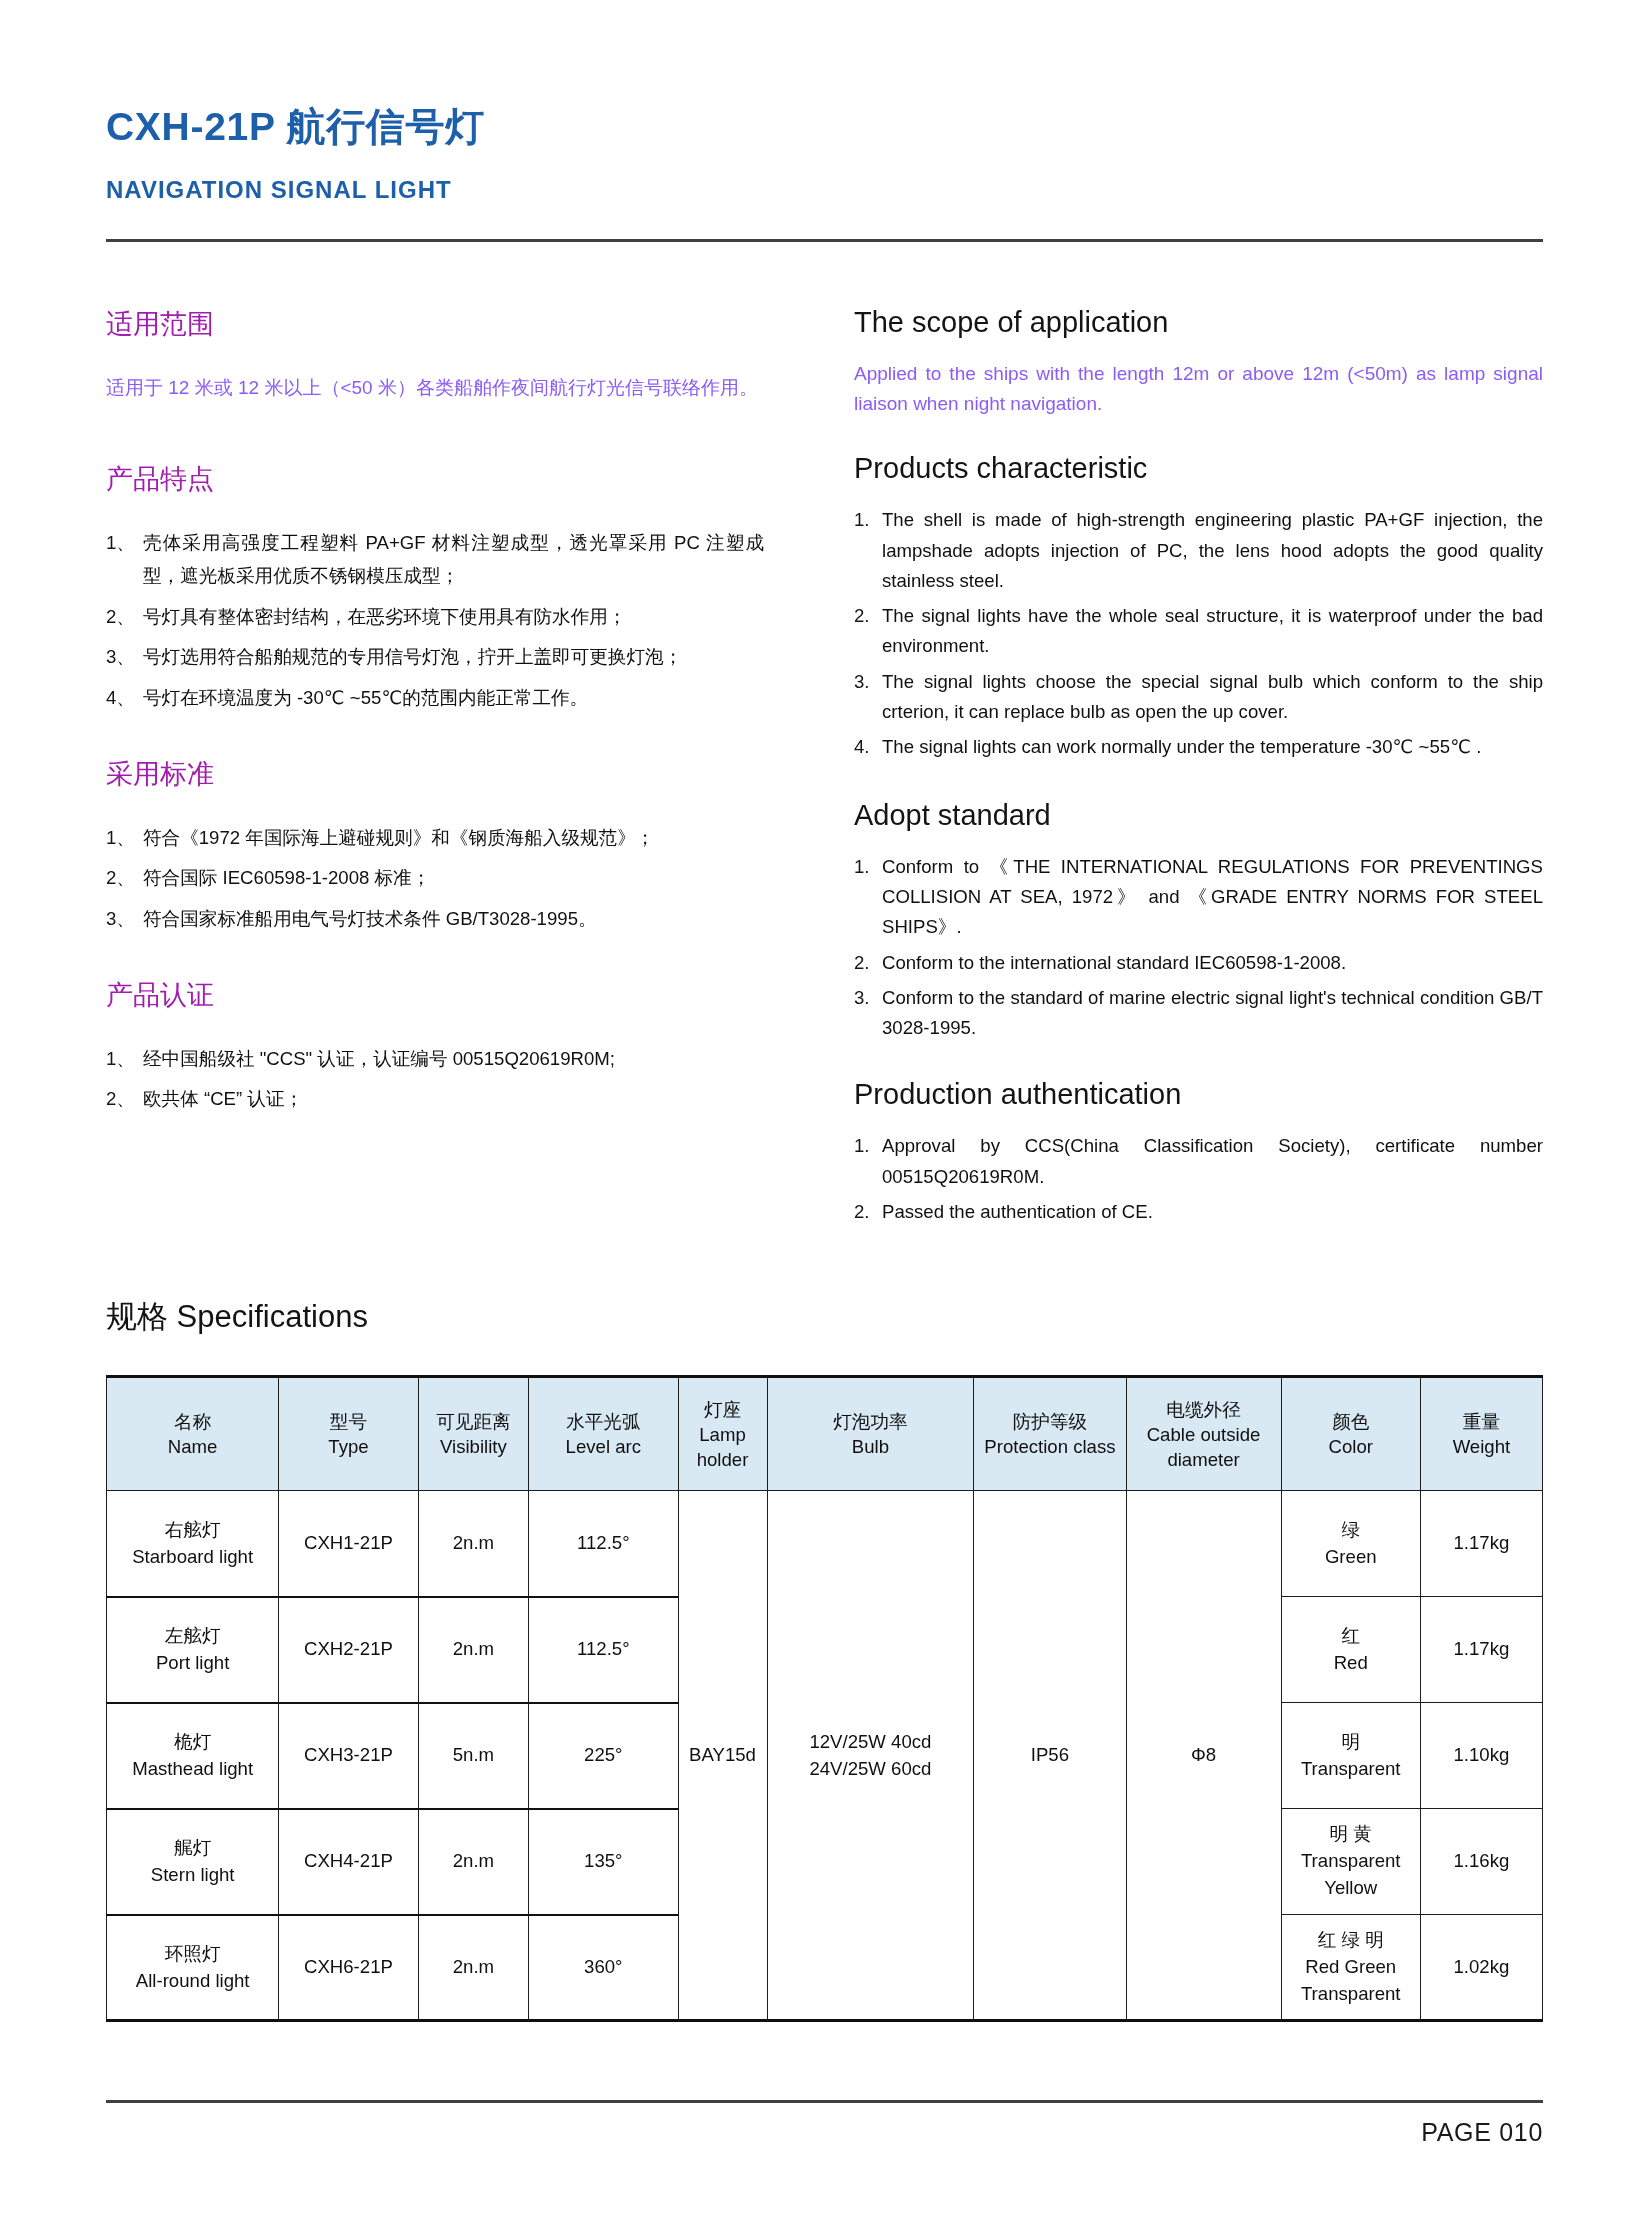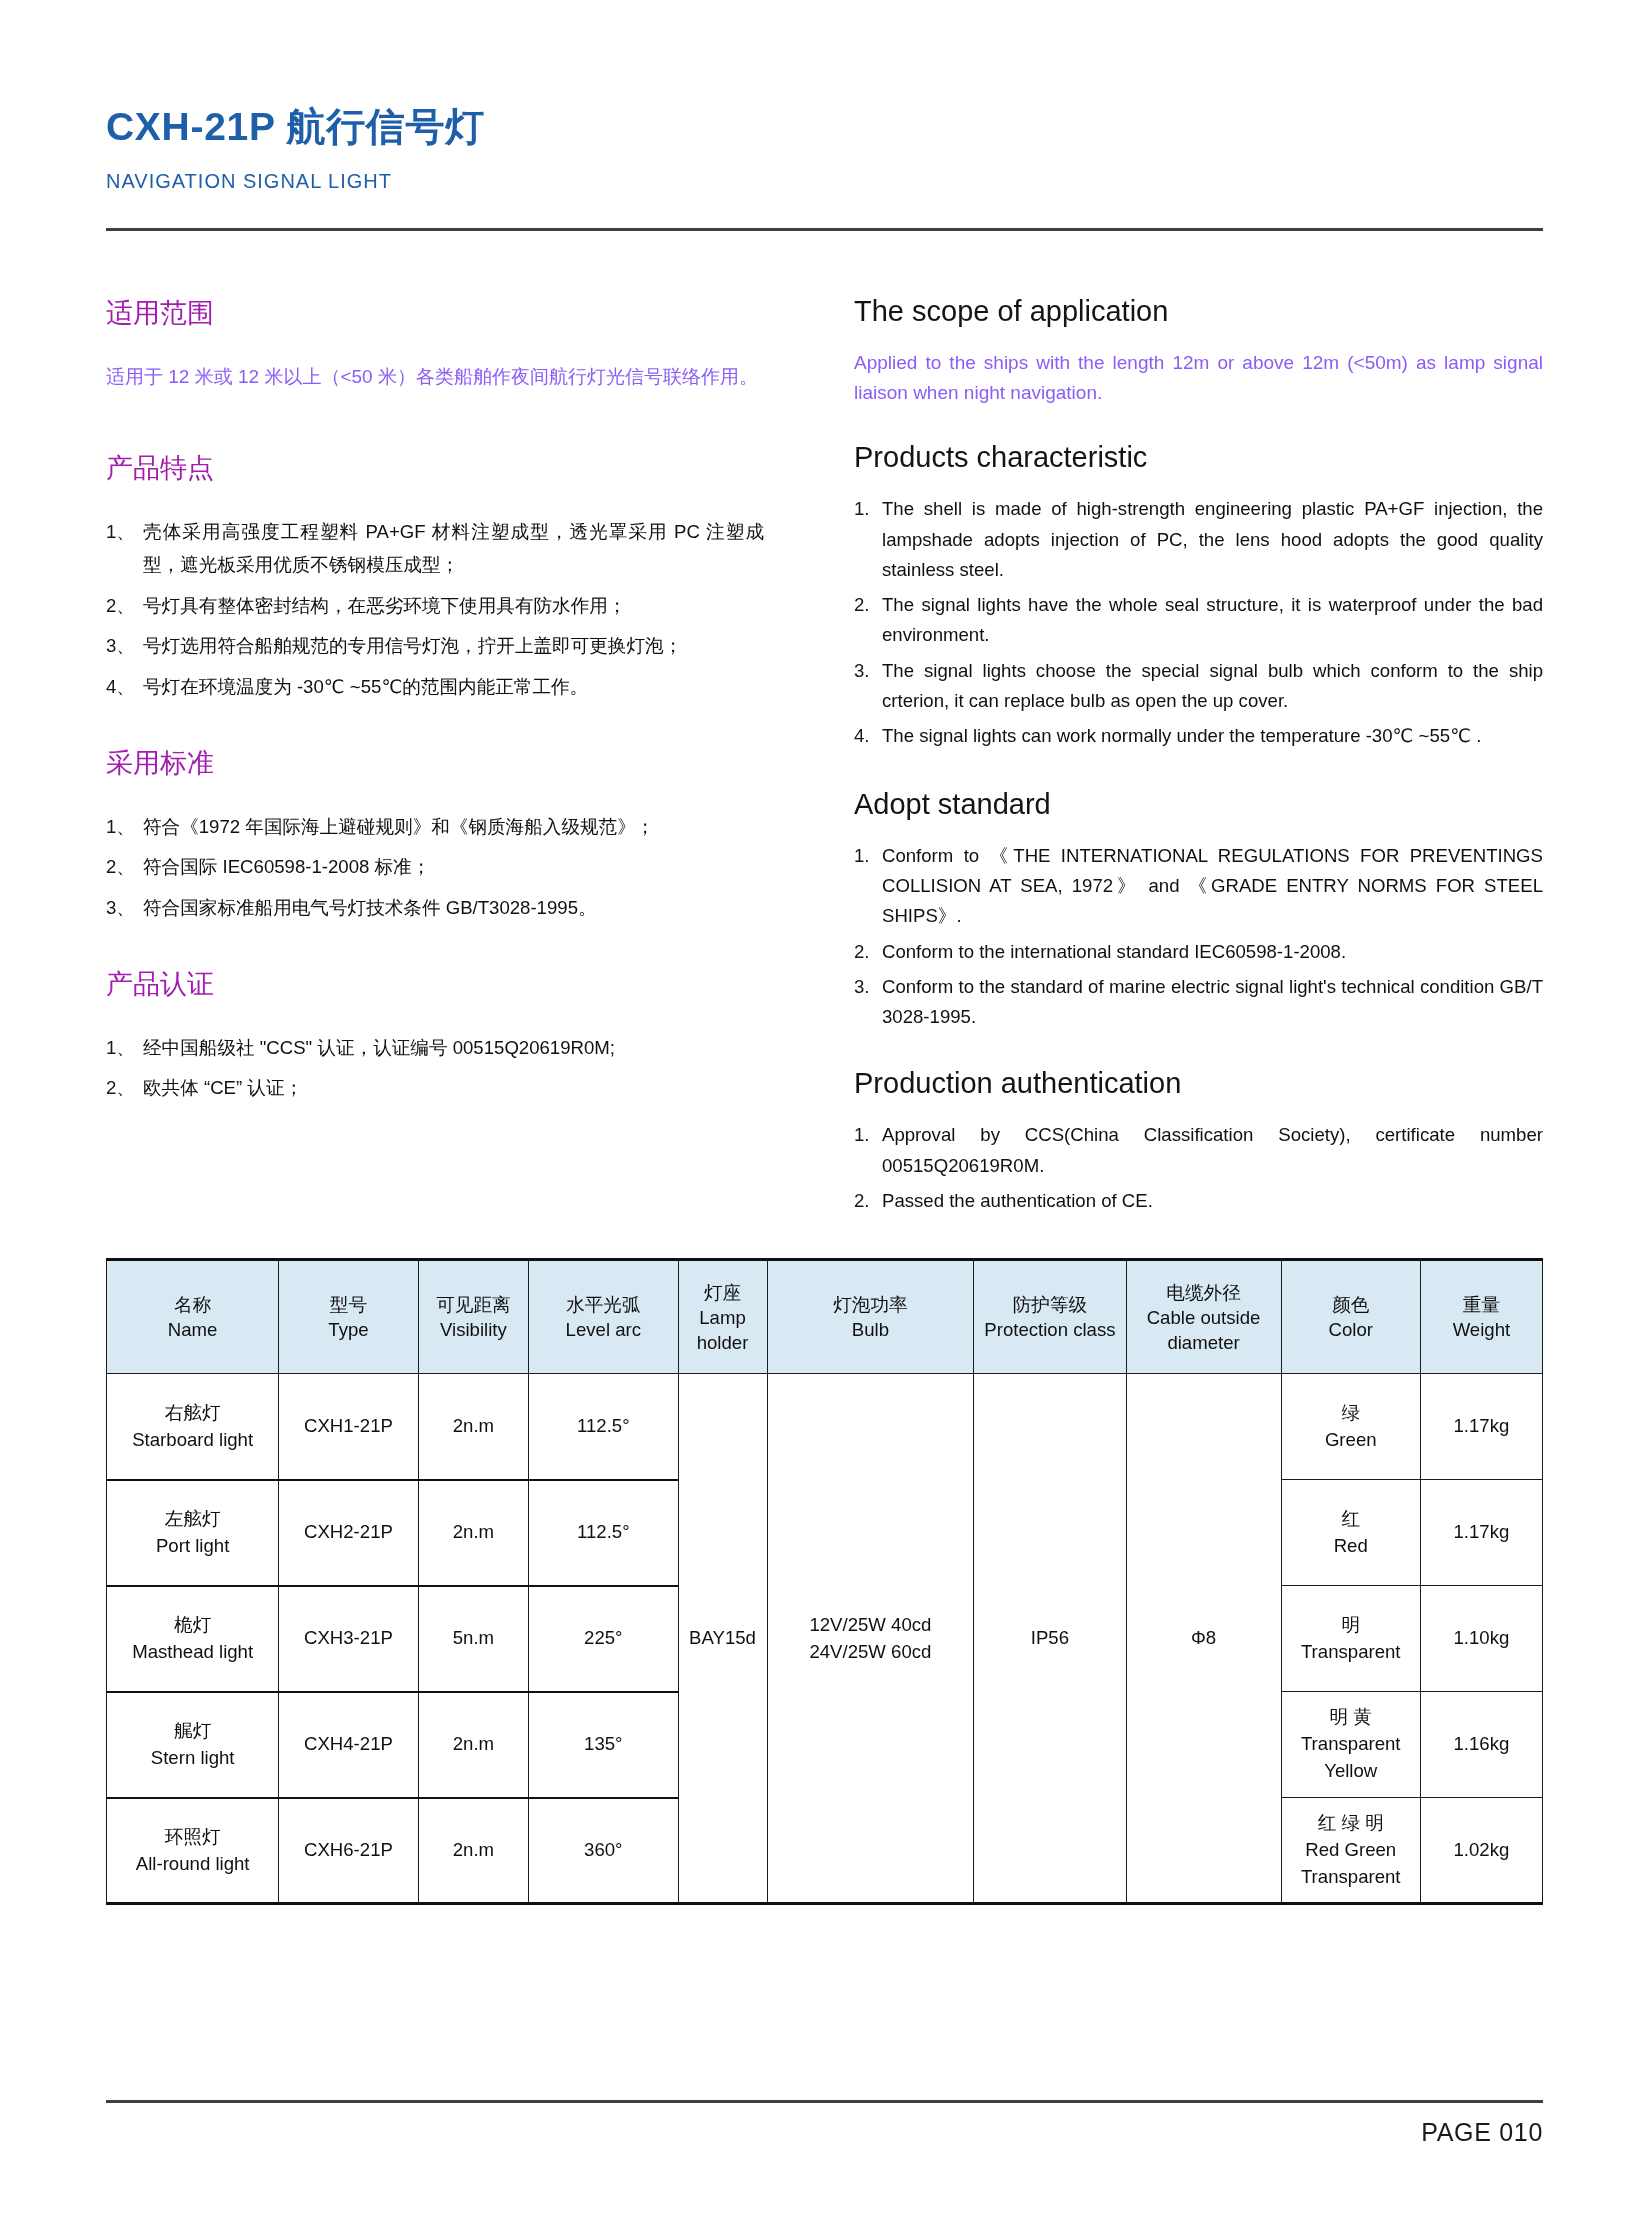--- a/index.html
+++ b/index.html
@@ -7,21 +7,21 @@
     --table-header-bg:#d9e9f4;
     --rule-color:#404040;
     --text-color:#161616;
   }
   *{box-sizing:border-box;margin:0;padding:0;}
   body{background:#ffffff;font-family:"Liberation Sans","DejaVu Sans",sans-serif;color:var(--text-color);}
   .page{position:relative;width:1650px;height:2239px;background:#ffffff;padding:100px 107px 6px 106px;overflow:hidden;}
 
   
   .title-cn{font-size:39px;font-weight:700;color:var(--accent-blue);letter-spacing:0.7px;}
-  .title-en{font-size:20px;font-weight:400;color:var(--accent-blue);letter-spacing:1px;margin-top:16px;}
+  .title-en{font-size:24px;font-weight:700;color:var(--accent-blue);letter-spacing:1px;margin-top:22px;}
   .top-rule{height:2.7px;background:var(--rule-color);margin-top:35px;}
 
   
   .columns{display:flex;margin-top:64px;}
   .col-left{width:658px;flex:0 0 658px;}
   .col-gap{flex:0 0 90px;}
   .col-right{flex:1;}
 
   .sec-h-cn{font-size:27px;font-weight:500;color:#a21caf;margin-bottom:29px;}
   .sec-h-en{font-size:29px;font-weight:500;color:#141414;margin-bottom:20px;}
@@ -191,20 +191,21 @@
           <div class="li">
             <span class="no">2.</span>
             <span class="txt">Passed the authentication of CE.</span>
           </div>
         </div>
       </div>
 
     </div>
   </div>
 
+  <div class="spec-heading">规格 Specifications</div>
 
   <table class="spec">
     <colgroup>
       <col style="width:12%">
         <col style="width:9.7%">
         <col style="width:7.7%">
         <col style="width:10.4%">
       <col style="width:6.2%">
         <col style="width:14.4%">
         <col style="width:10.6%">

